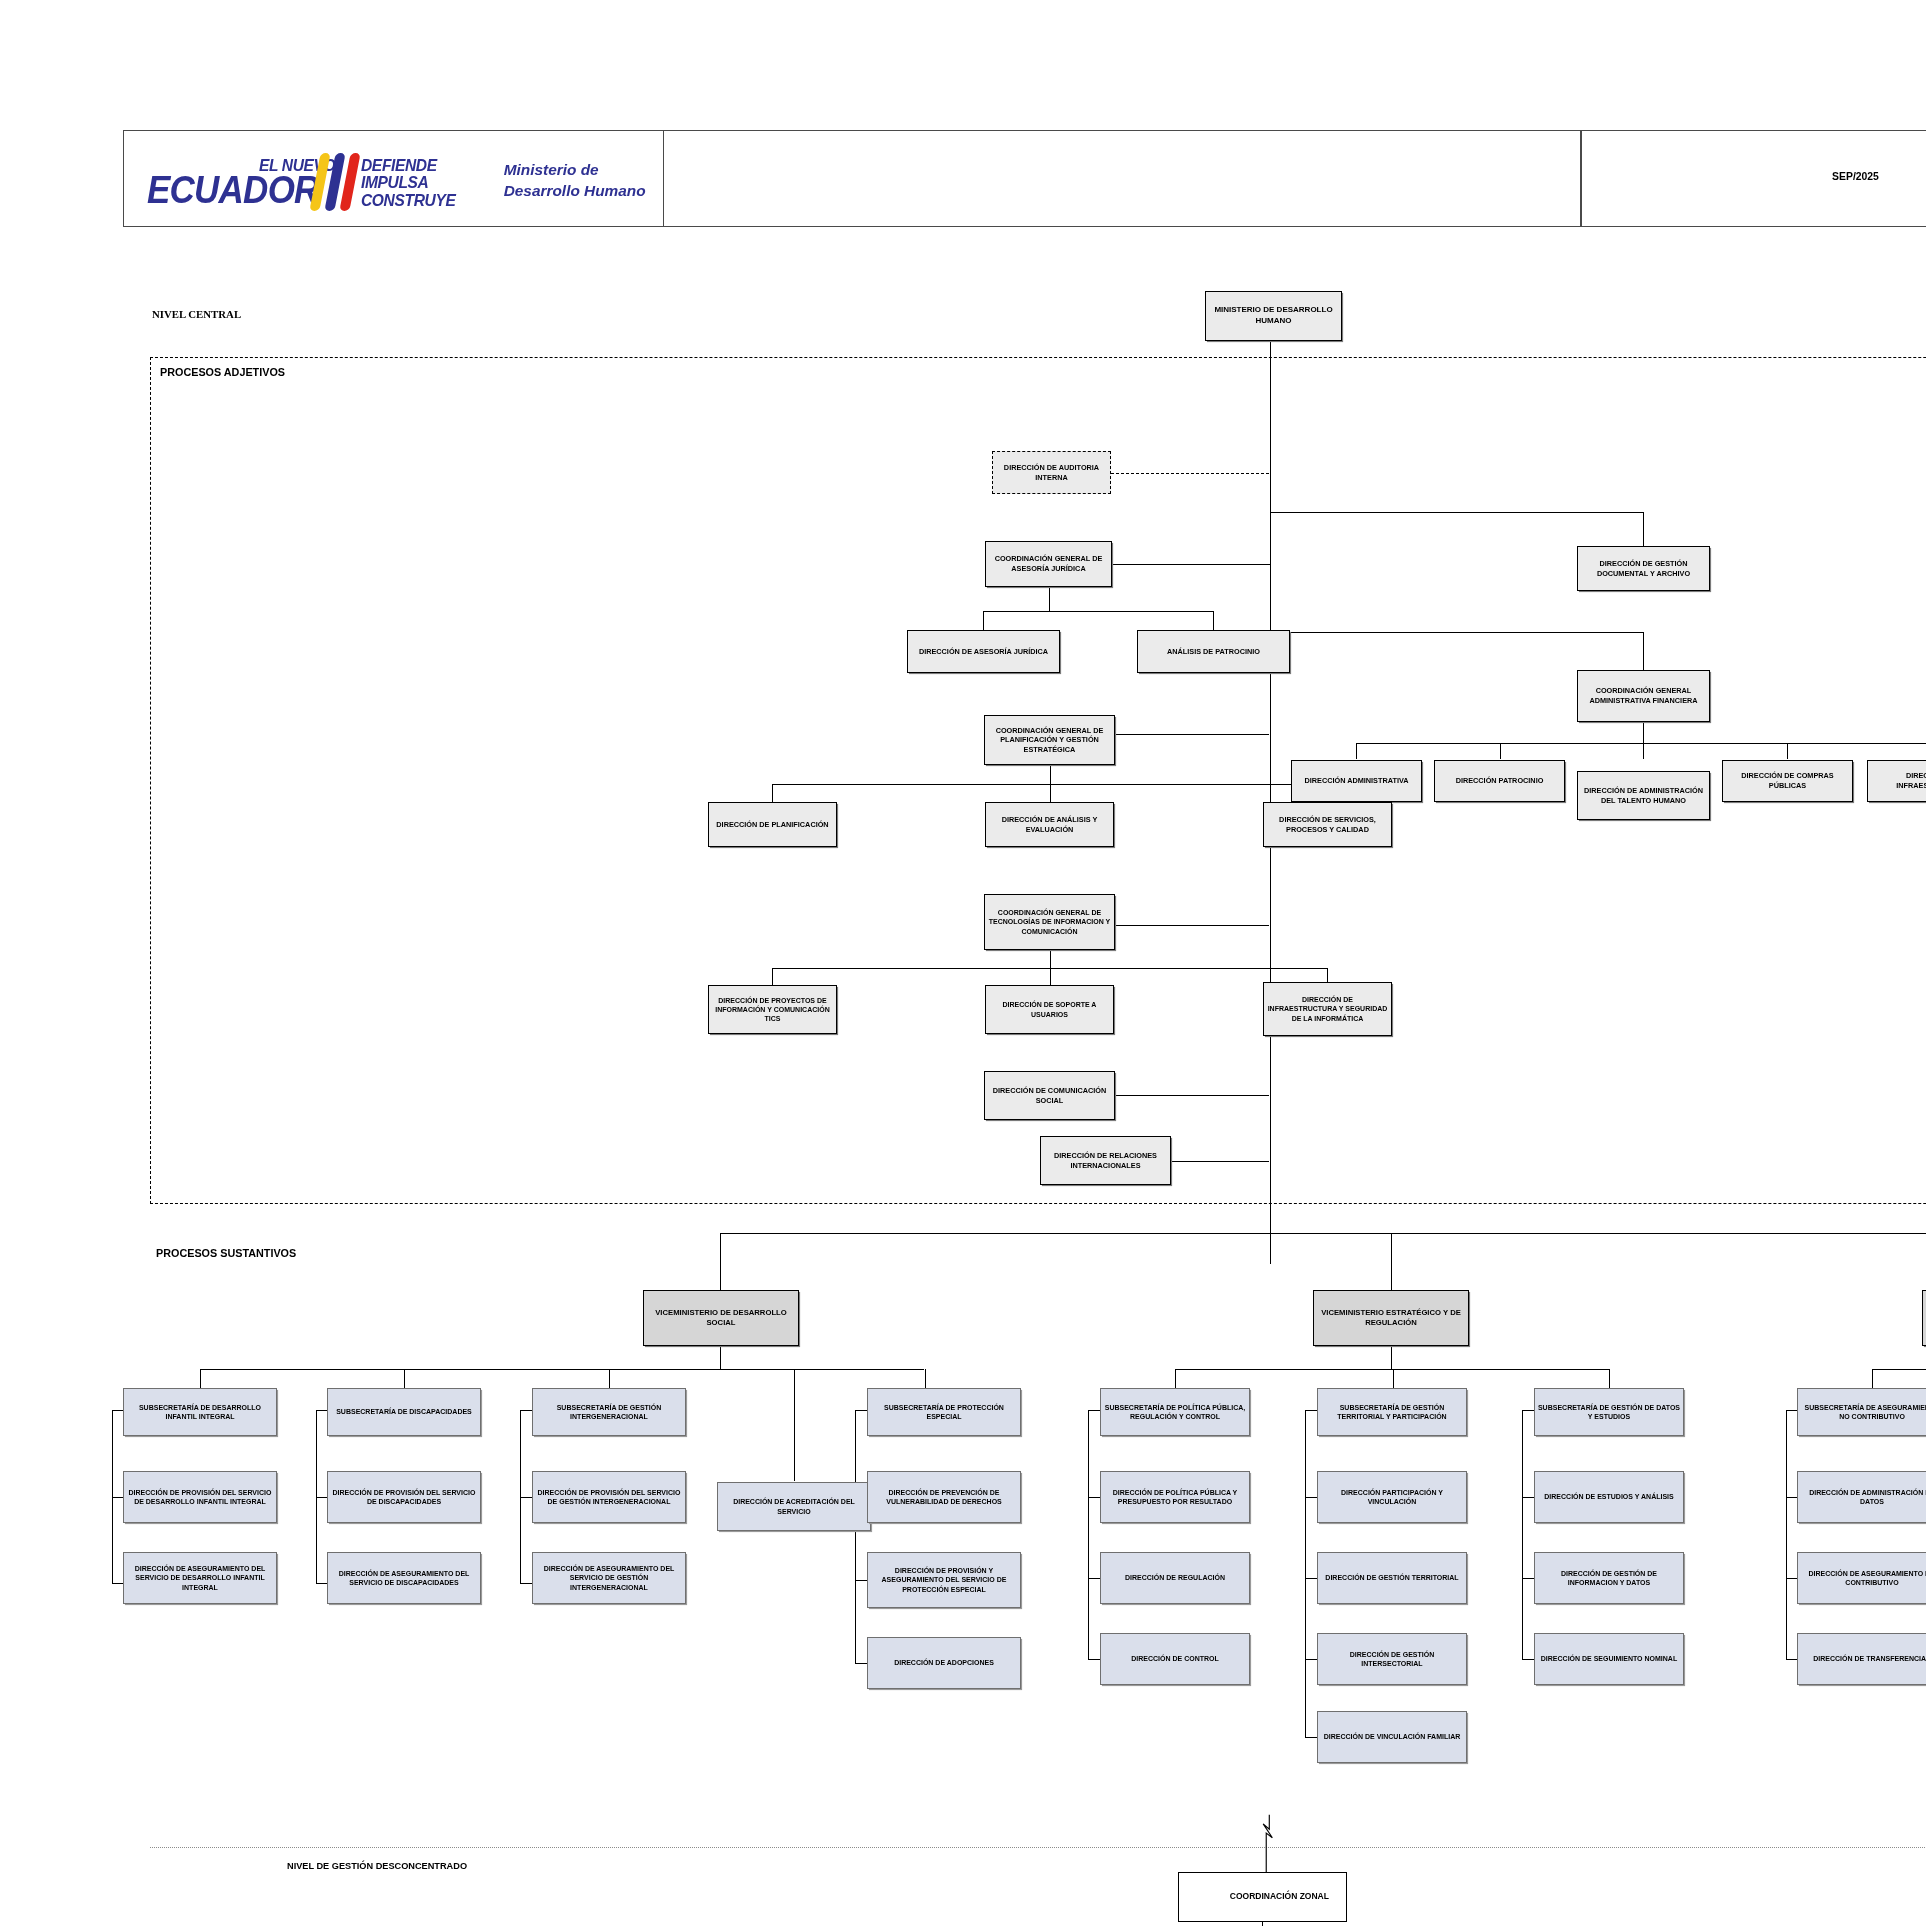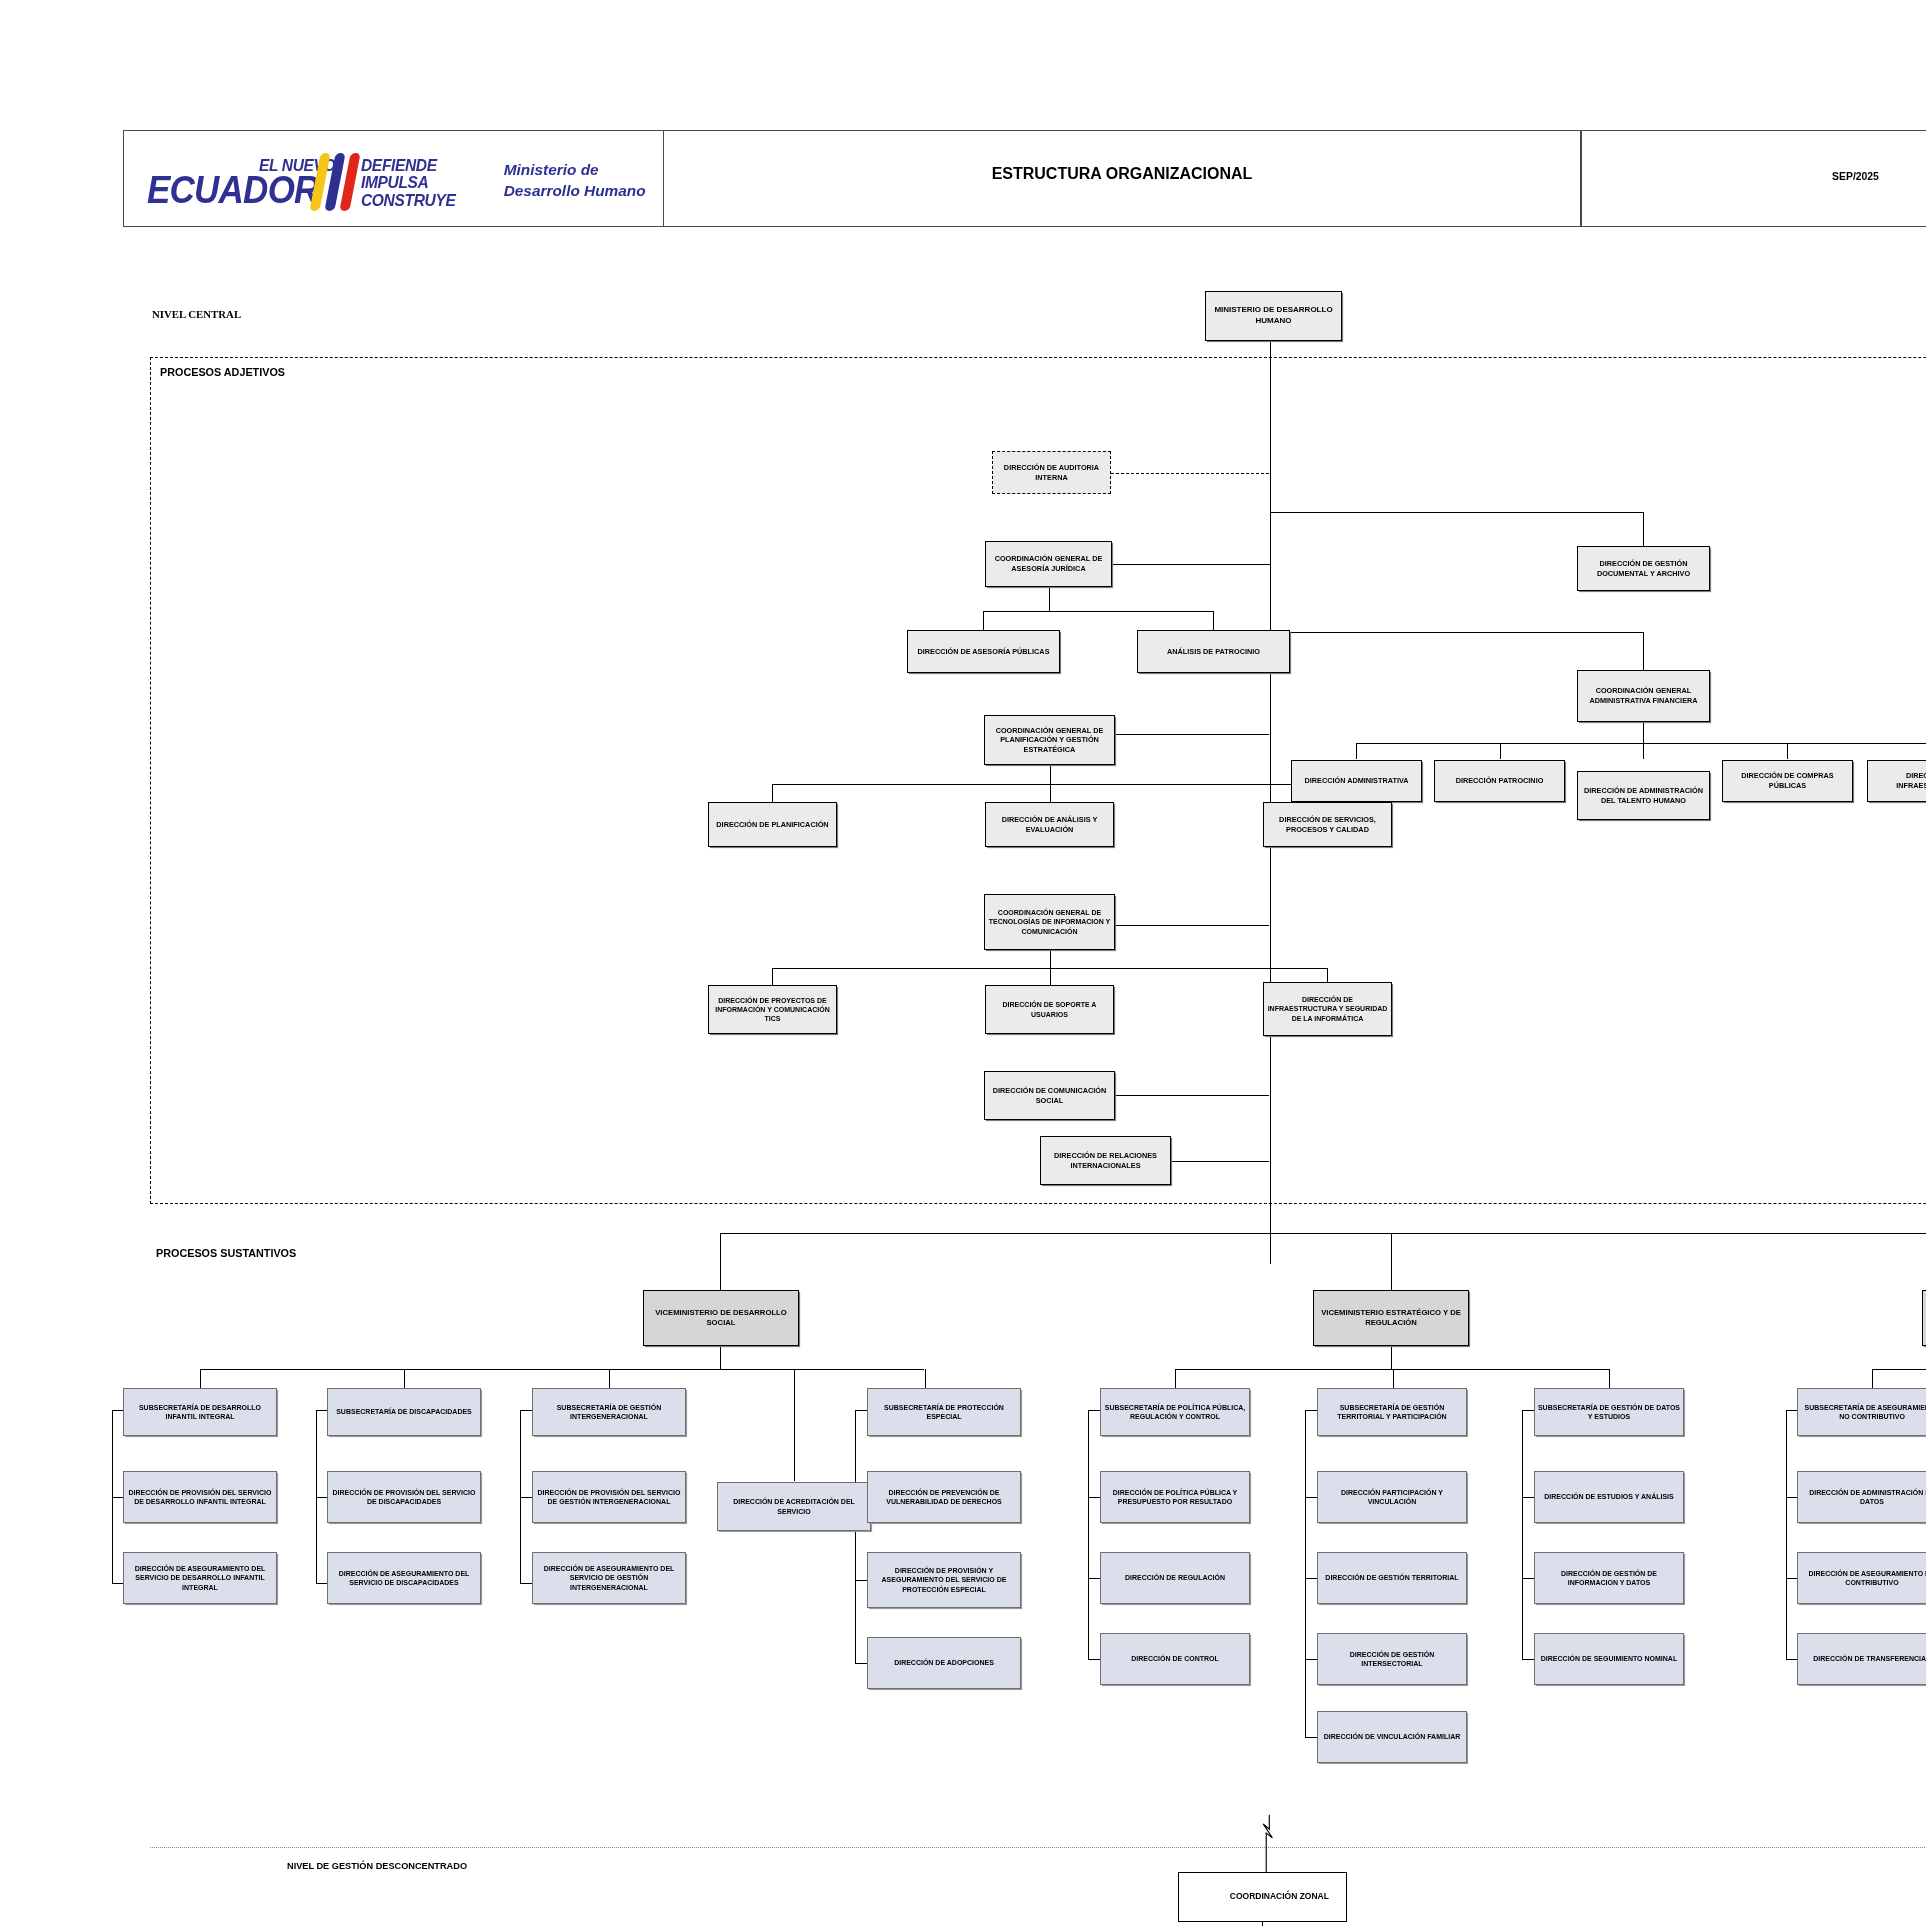--- a/index.html
+++ b/index.html
@@ -76,21 +76,20 @@
       </div>
       <div class="logo-min">
         <div>Ministerio de</div>
         <div>Desarrollo Humano</div>
       </div>
     </div>
   </div>
 
   <div class="hdr" id="hdr-title">
     <div class="hdr-title-txt">
-      <div>ESTRUCTURA ORGANIZACIONAL</div>
     </div>
   </div>
 
   <div class="hdr" id="hdr-date">
     <div class="hdr-date-txt">SEP/2025</div>
   </div>
 
   <div class="seclabel" style="left:152px;top:308px;font-family:Liberation Serif, serif;">NIVEL CENTRAL</div>
   <div class="seclabel" style="left:160px;top:366px;">PROCESOS ADJETIVOS</div>
   <div class="seclabel" style="left:156px;top:1247px;">PROCESOS SUSTANTIVOS</div>
@@ -104,21 +103,21 @@
 
   <div class="node n-dash" style="left:992px;top:451px;width:119px;height:43px;font-size:7.3px;">DIRECCIÓN DE AUDITORIA INTERNA</div>
   <div class="ln-dash-h" style="left:1111px;top:473px;width:158px;"></div>
 
   <div class="node n-grey" style="left:985px;top:541px;width:127px;height:46px;font-size:7.3px;">COORDINACIÓN GENERAL DE ASESORÍA JURÍDICA</div>
   <div class="ln lnh" style="left:1113px;top:564px;width:157px;"></div>
   <div class="ln lnv" style="left:1049px;top:587px;height:24px;"></div>
   <div class="ln lnh" style="left:983px;top:611px;width:230px;"></div>
   <div class="ln lnv" style="left:983px;top:611px;height:19px;"></div>
   <div class="ln lnv" style="left:1213px;top:611px;height:19px;"></div>
-  <div class="node n-grey" style="left:907px;top:630px;width:153px;height:43px;font-size:7.3px;">DIRECCIÓN DE ASESORÍA PÚBLICAS</div>
+  <div class="node n-grey" style="left:907px;top:630px;width:153px;height:43px;font-size:7.3px;">DIRECCIÓN DE ASESORÍA JURÍDICA</div>
   <div class="node n-grey" style="left:1137px;top:630px;width:153px;height:43px;font-size:7.3px;">ANÁLISIS DE PATROCINIO</div>
 
   <div class="ln lnh" style="left:1270px;top:512px;width:373px;"></div>
   <div class="ln lnv" style="left:1643px;top:512px;height:34px;"></div>
   <div class="node n-grey" style="left:1577px;top:546px;width:133px;height:45px;font-size:7.3px;">DIRECCIÓN DE GESTIÓN DOCUMENTAL Y ARCHIVO</div>
 
   <div class="ln lnh" style="left:1270px;top:632px;width:373px;"></div>
   <div class="ln lnv" style="left:1643px;top:632px;height:39px;"></div>
   <div class="node n-grey" style="left:1577px;top:670px;width:133px;height:52px;font-size:7.3px;">COORDINACIÓN GENERAL ADMINISTRATIVA FINANCIERA</div>
 

